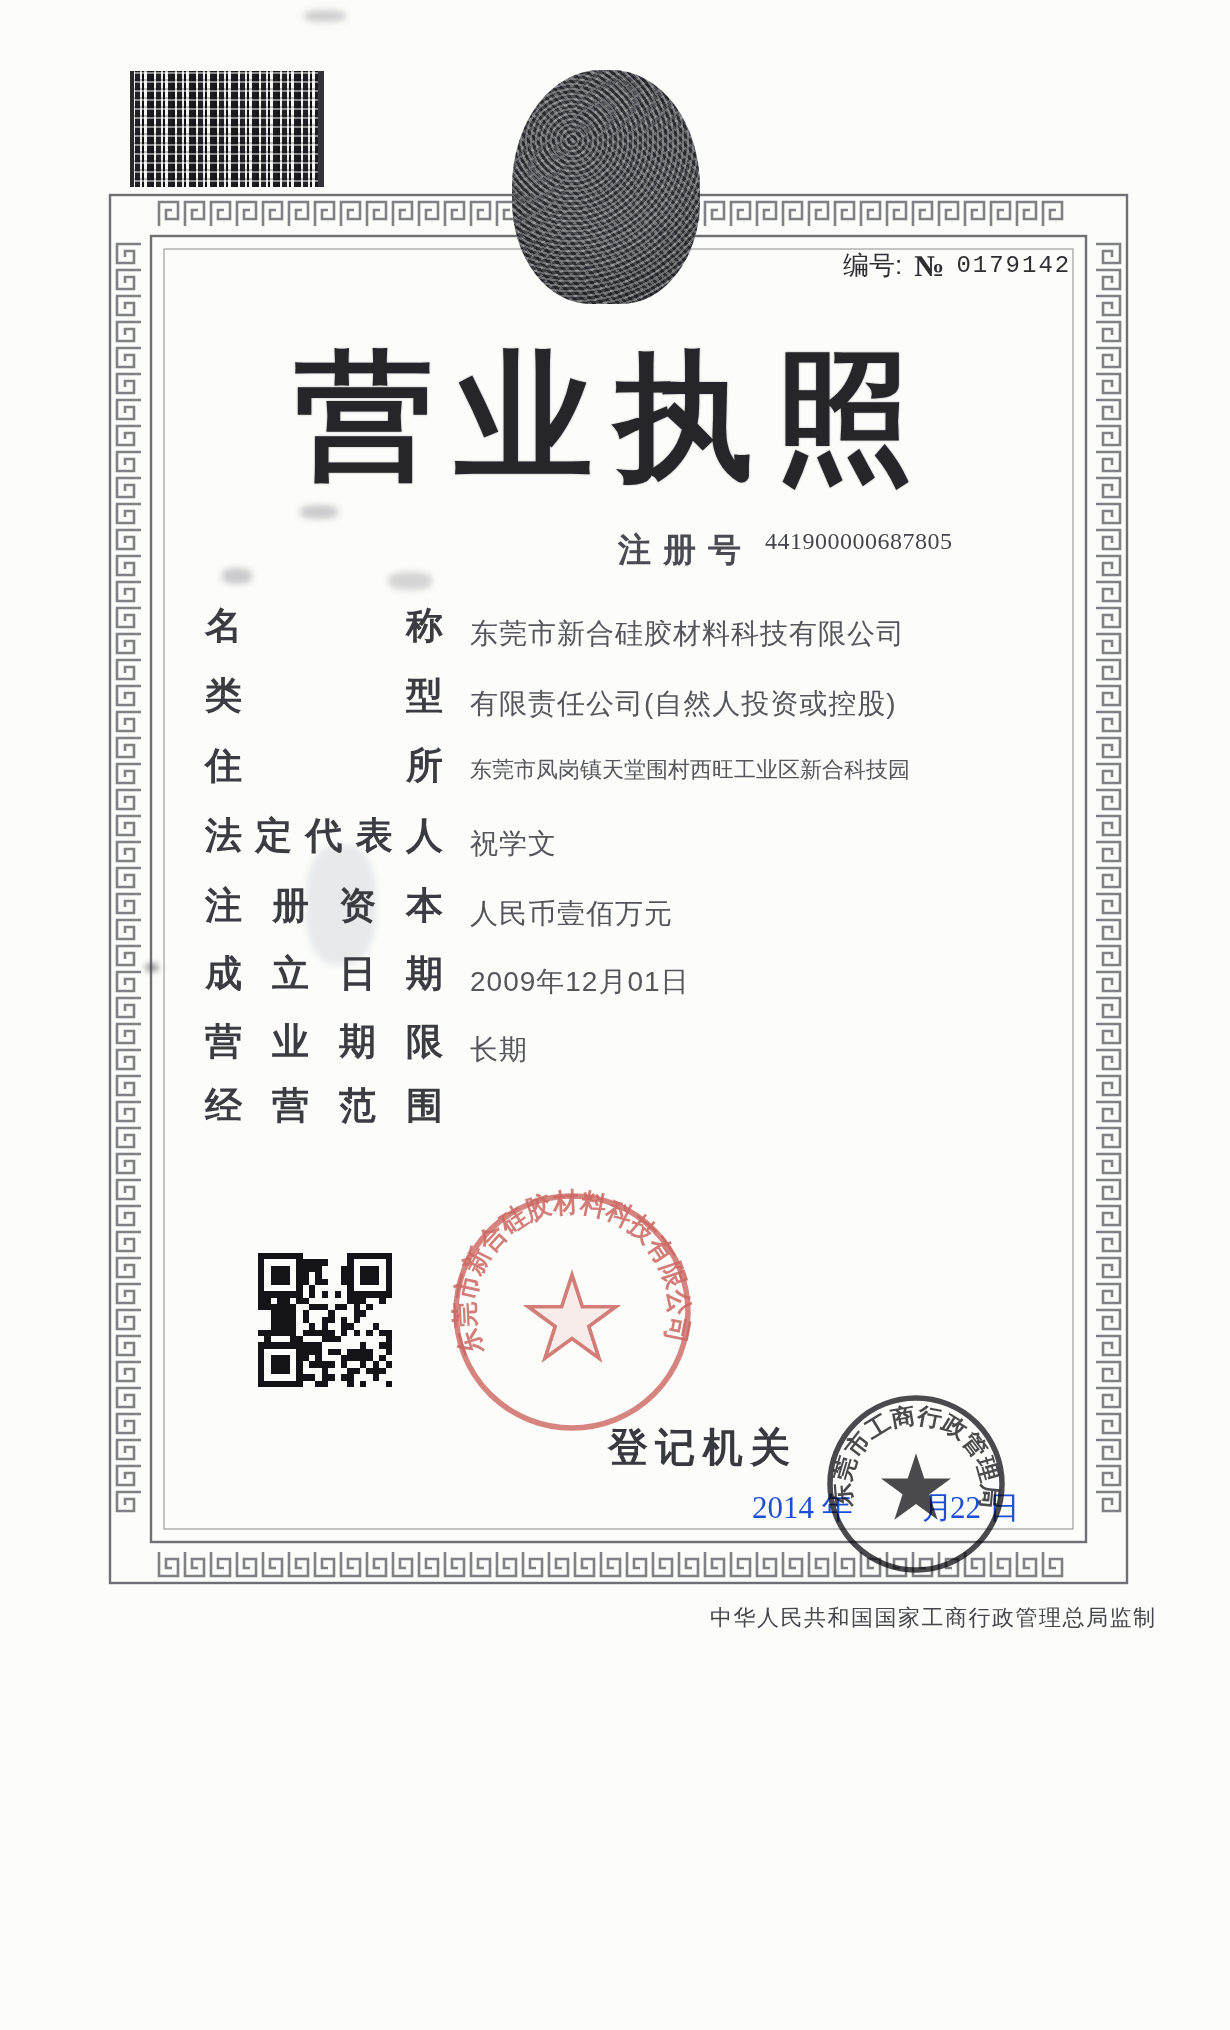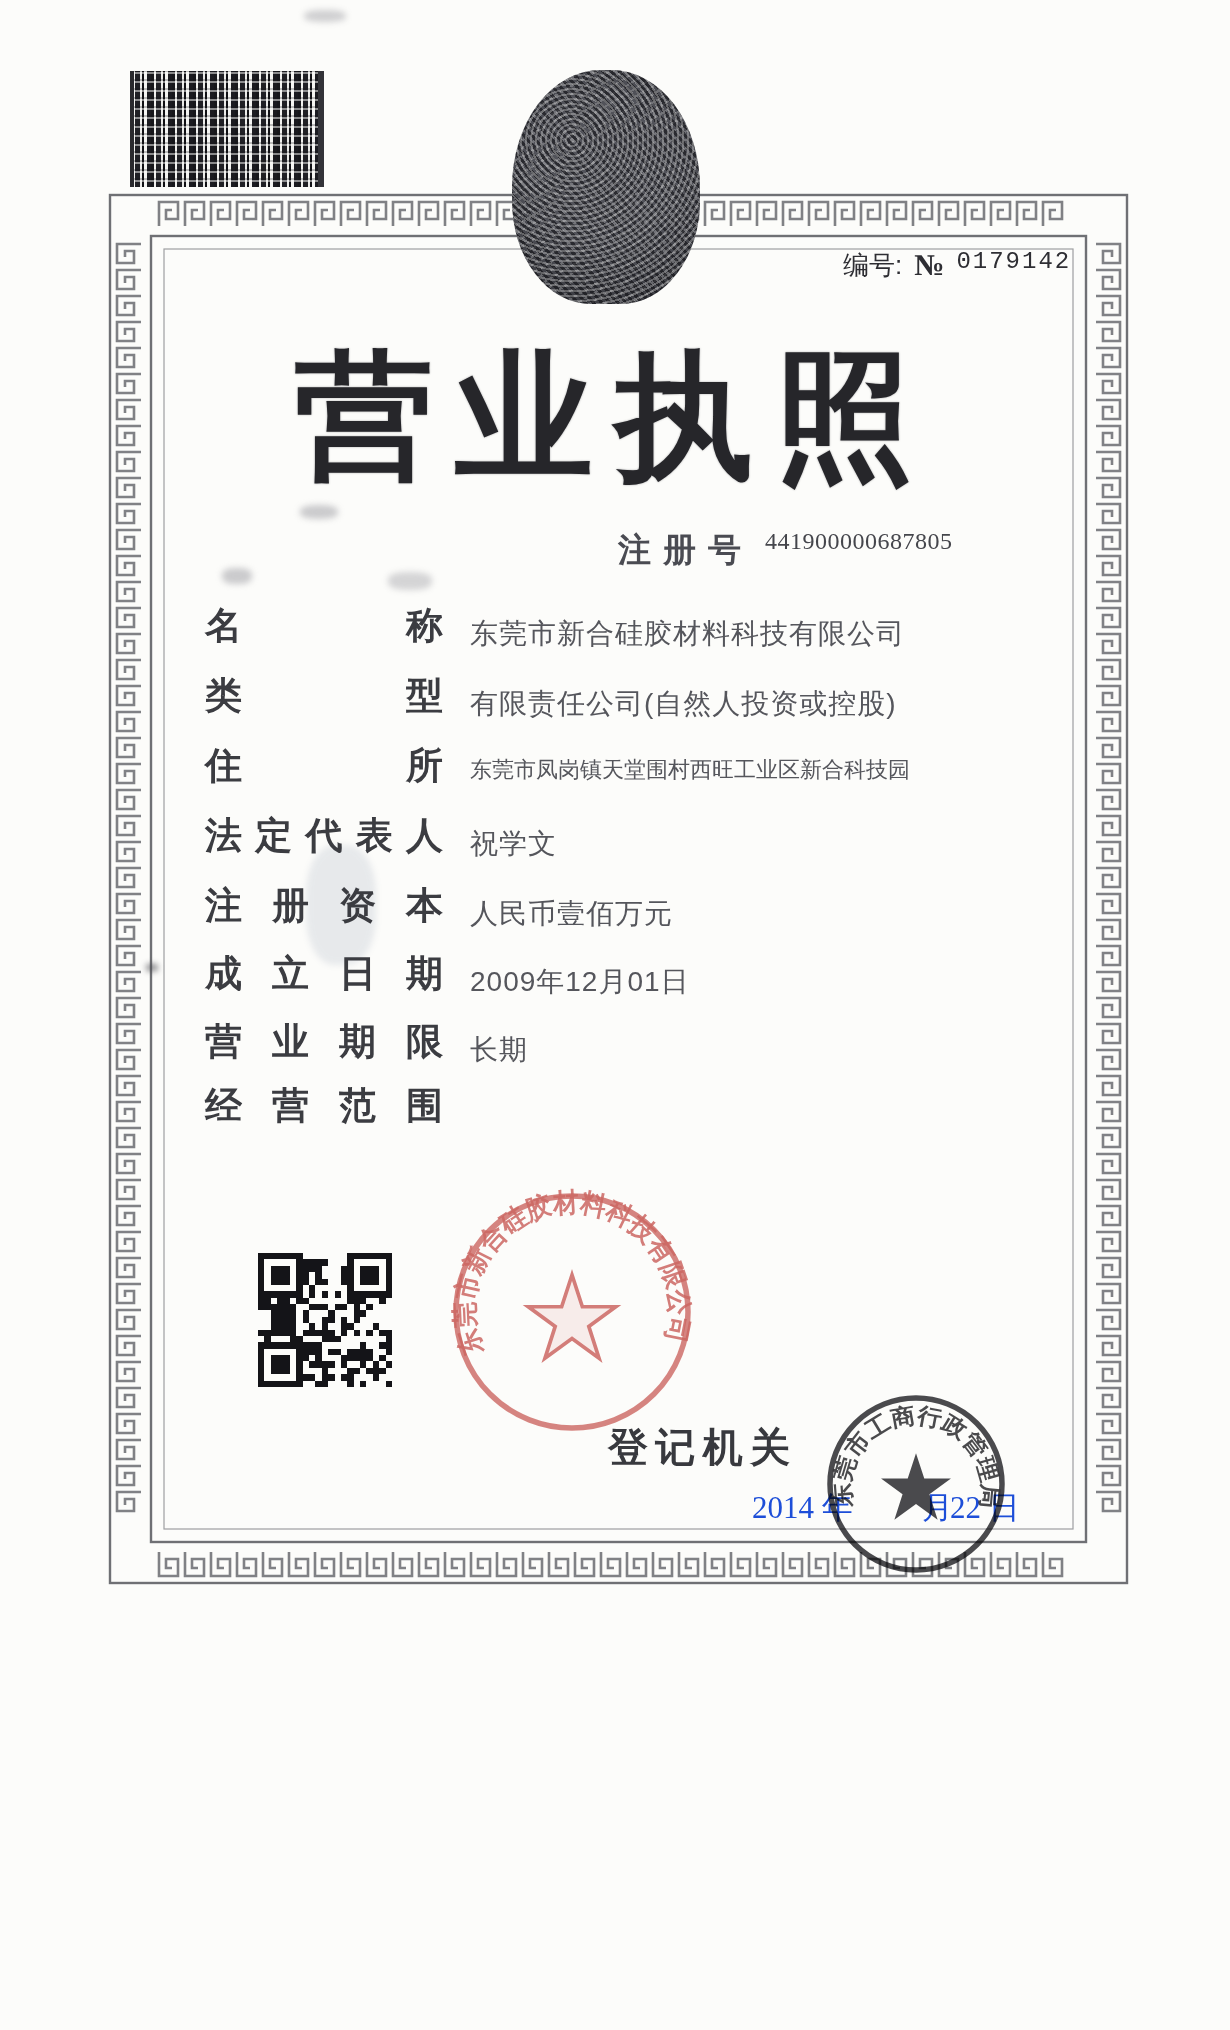--- a/index.html
+++ b/index.html
@@ -16,21 +16,21 @@
     filter:blur(.4px);}
   .emblem{left:512px;top:70px;width:188px;height:234px;z-index:3;
     background-color:#47484e;
     background-image:
       repeating-radial-gradient(circle at 32% 30%, rgba(245,245,243,.30) 0 2px, rgba(0,0,0,0) 2px 5px),
       repeating-linear-gradient(48deg, rgba(10,10,14,.55) 0 3px, rgba(0,0,0,0) 3px 6px),
       repeating-linear-gradient(-31deg, rgba(240,240,238,.22) 0 2px, rgba(0,0,0,0) 2px 7px),
       radial-gradient(circle at 50% 42%, #52535a 0 45%, #3e3f45 78%, #34353b 100%);
     border-radius:47% 47% 42% 42% / 50% 50% 44% 44%;
     filter:blur(.5px);}
-  .serial{left:843px;top:248px;font-size:26px;color:#2e2e33;display:flex;align-items:flex-start;gap:12px;z-index:4;}
+  .serial{left:843px;top:248px;font-size:26px;color:#2e2e33;display:flex;align-items:center;gap:12px;z-index:4;}
   .serial .numero{font-family:"Liberation Serif",serif;font-weight:bold;font-size:30px;}
   .serial .num{font-family:"Liberation Mono",monospace;font-size:24px;letter-spacing:2px;}
 
   
   .frame{left:107px;top:192px;z-index:1;}
 
   
   .jc{display:flex;justify-content:space-between;}
   .cert-title{left:295px;top:348px;width:618px;height:148px;font-size:138px;line-height:1;
     font-weight:900;color:#26262a;z-index:4;font-family:"DejaVu Sans",sans-serif;
@@ -436,14 +436,15 @@
     <defs>
         <path id="blkArc" d="M32.8,120.6 A66,66 0 1 1 159.2,120.6" fill="none"></path>
       </defs>
     <circle cx="96" cy="96" r="86" fill="none" stroke="#26262a" stroke-width="5.5" opacity=".9"></circle>
     <polygon transform="translate(96,102) scale(0.92)" fill="#26262a" opacity=".9" points="0,-40 -9,-12.4 -38,-12.4 -14.6,4.7 -23.5,32.4 0,15.3 23.5,32.4 14.6,4.7 38,-12.4 9,-12.4"></polygon>
     <text font-size="23" fill="#26262a" opacity=".9" font-weight="bold" font-family="DejaVu Sans, sans-serif">
       <textPath href="#blkArc" startOffset="2" textLength="242" lengthAdjust="spacingAndGlyphs">东莞市工商行政管理局</textPath>
     </text>
   </svg>
 
+  <div class="abs footer-right">中华人民共和国国家工商行政管理总局监制</div>
 
 </div>
 
 </body></html>

